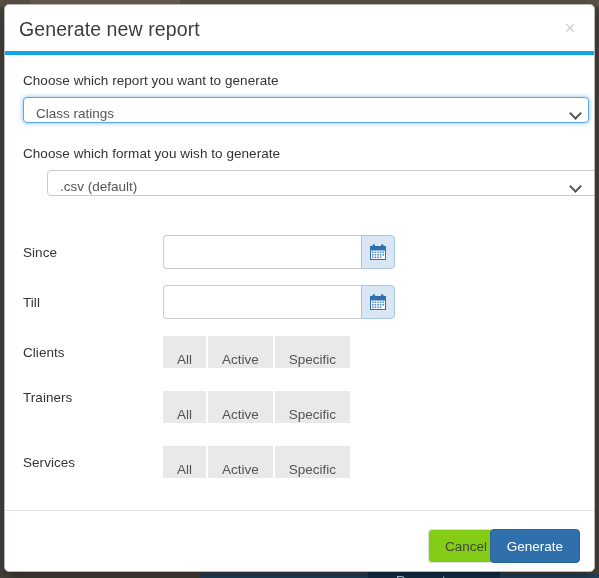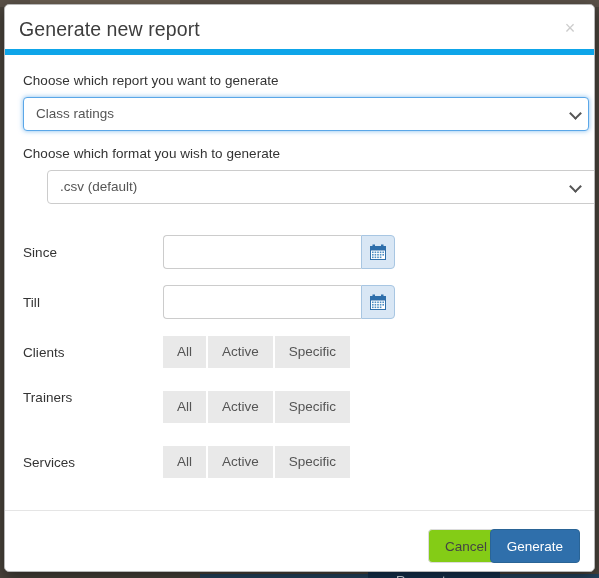--- a/index.html
+++ b/index.html
@@ -74,21 +74,21 @@
     border-radius: 5px;
     box-shadow: 0 5px 15px rgba(0,0,0,.45);
     box-sizing: border-box;
     overflow: hidden;
   }
 
   
   #modal-header {
     position: relative;
     height: 50px;
-    border-bottom: 6px solid #0ea5e9;
+    border-bottom: 4px solid #0ea5e9;
     box-sizing: border-box;
   }
   #modal-title {
     position: absolute;
     left: 14px;
     top: 13px;
     font-size: 19.5px;
     font-weight: 400;
     color: #3d3d3d;
     letter-spacing: .1px;
@@ -123,21 +123,21 @@
     left: 18px;
     font-size: 13.5px;
     color: #333333;
     letter-spacing: .05px;
   }
 
   .form-select {
     position: absolute;
     left: 18px;
     box-sizing: border-box;
-    height: 34px;
+    height: 26px;
     width: 566px;
     padding: 0 26px 0 12px;
     font-size: 13.5px;
     color: #555555;
     background: #ffffff;
     border: 1px solid #cccccc;
     border-radius: 4px;
     font-family: "Liberation Sans", sans-serif;
     appearance: none;
     -webkit-appearance: none;
@@ -224,21 +224,21 @@
   .btn-group .opt {
     display: block;
     height: 32px;
     box-sizing: border-box;
     background: #e9e9e9;
     border: none;
     border-right: 2px solid #ffffff;
     color: #555555;
     font-size: 13.5px;
     font-family: "Liberation Sans", sans-serif;
-    padding: 0 14px;
+    padding: 8px 14px;
     cursor: pointer;
     line-height: 32px;
   }
   .btn-group .opt:last-child { border-right: none; }
 
   
   #modal-footer {
     position: absolute;
     left: 0;
     right: 0;

